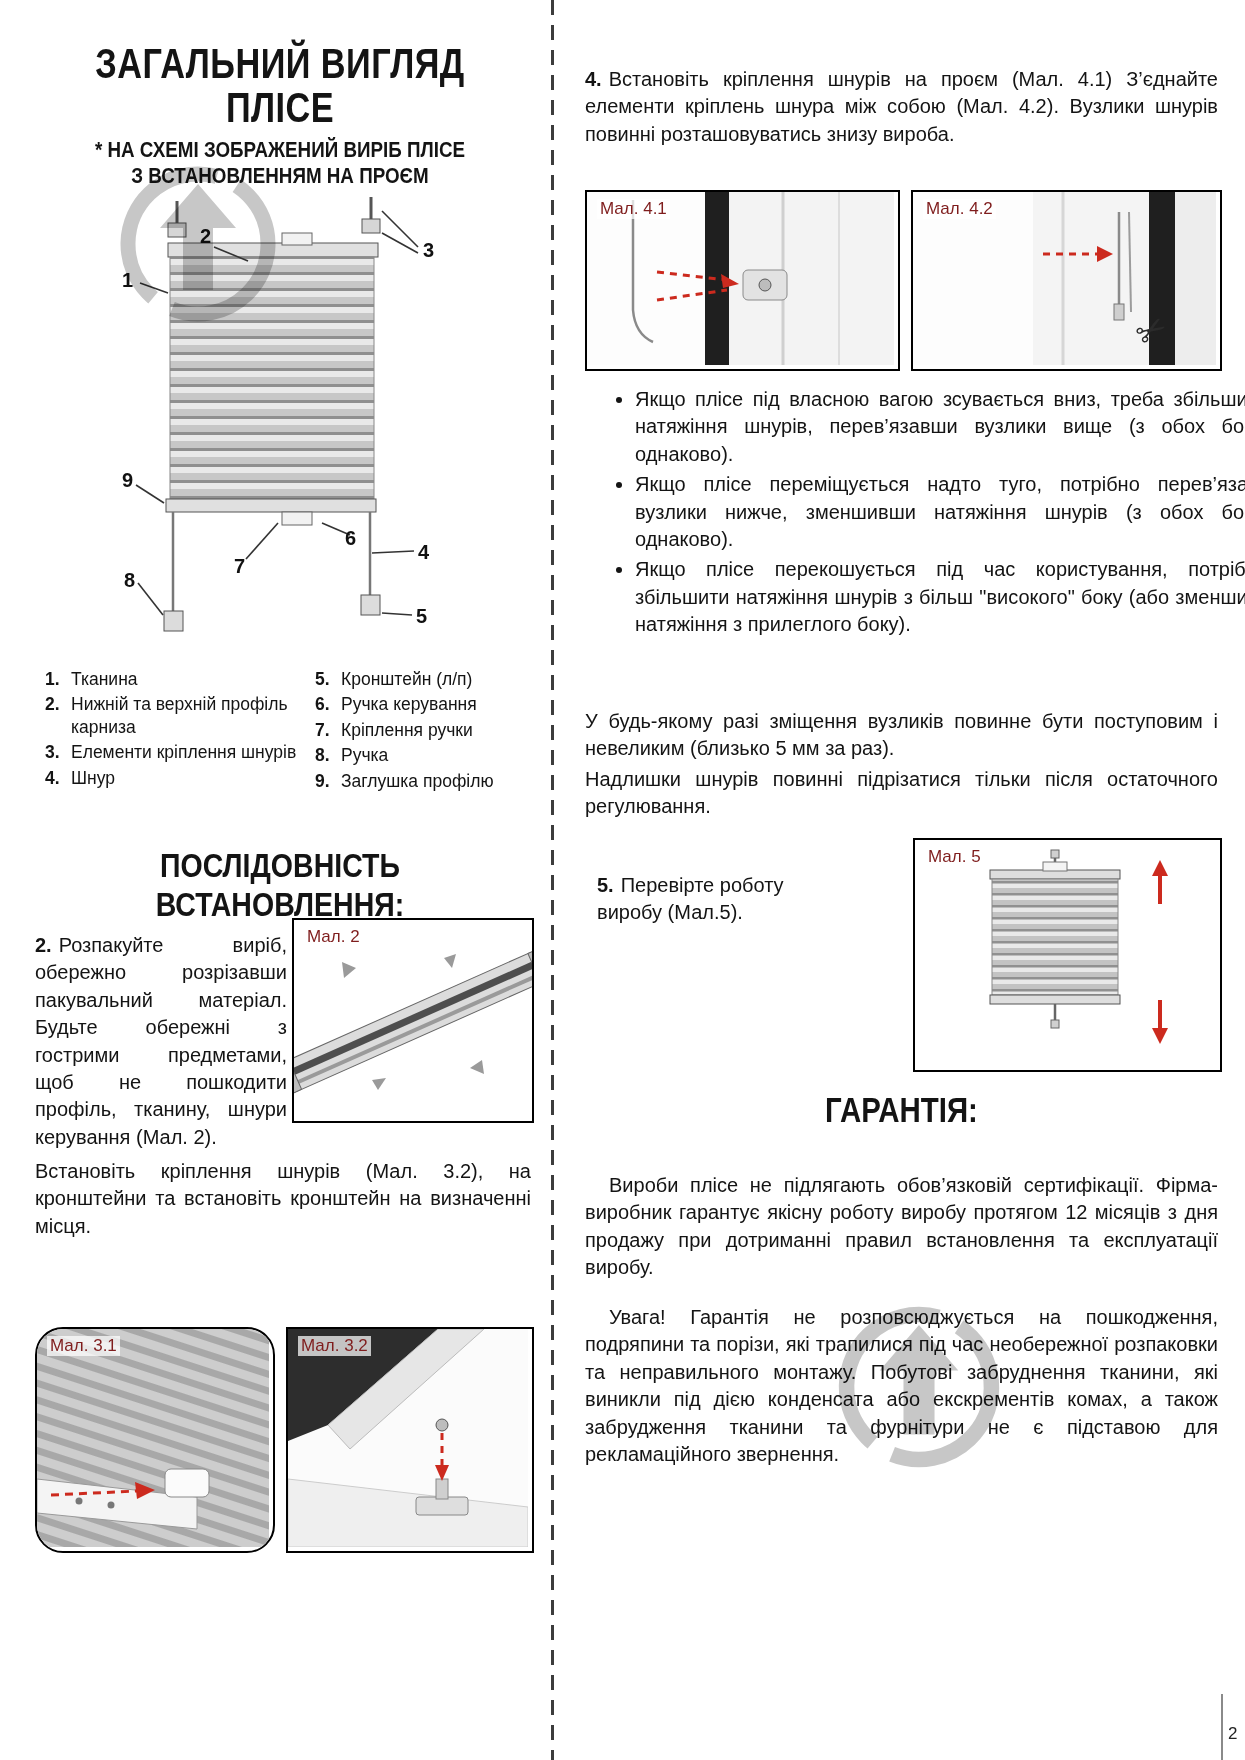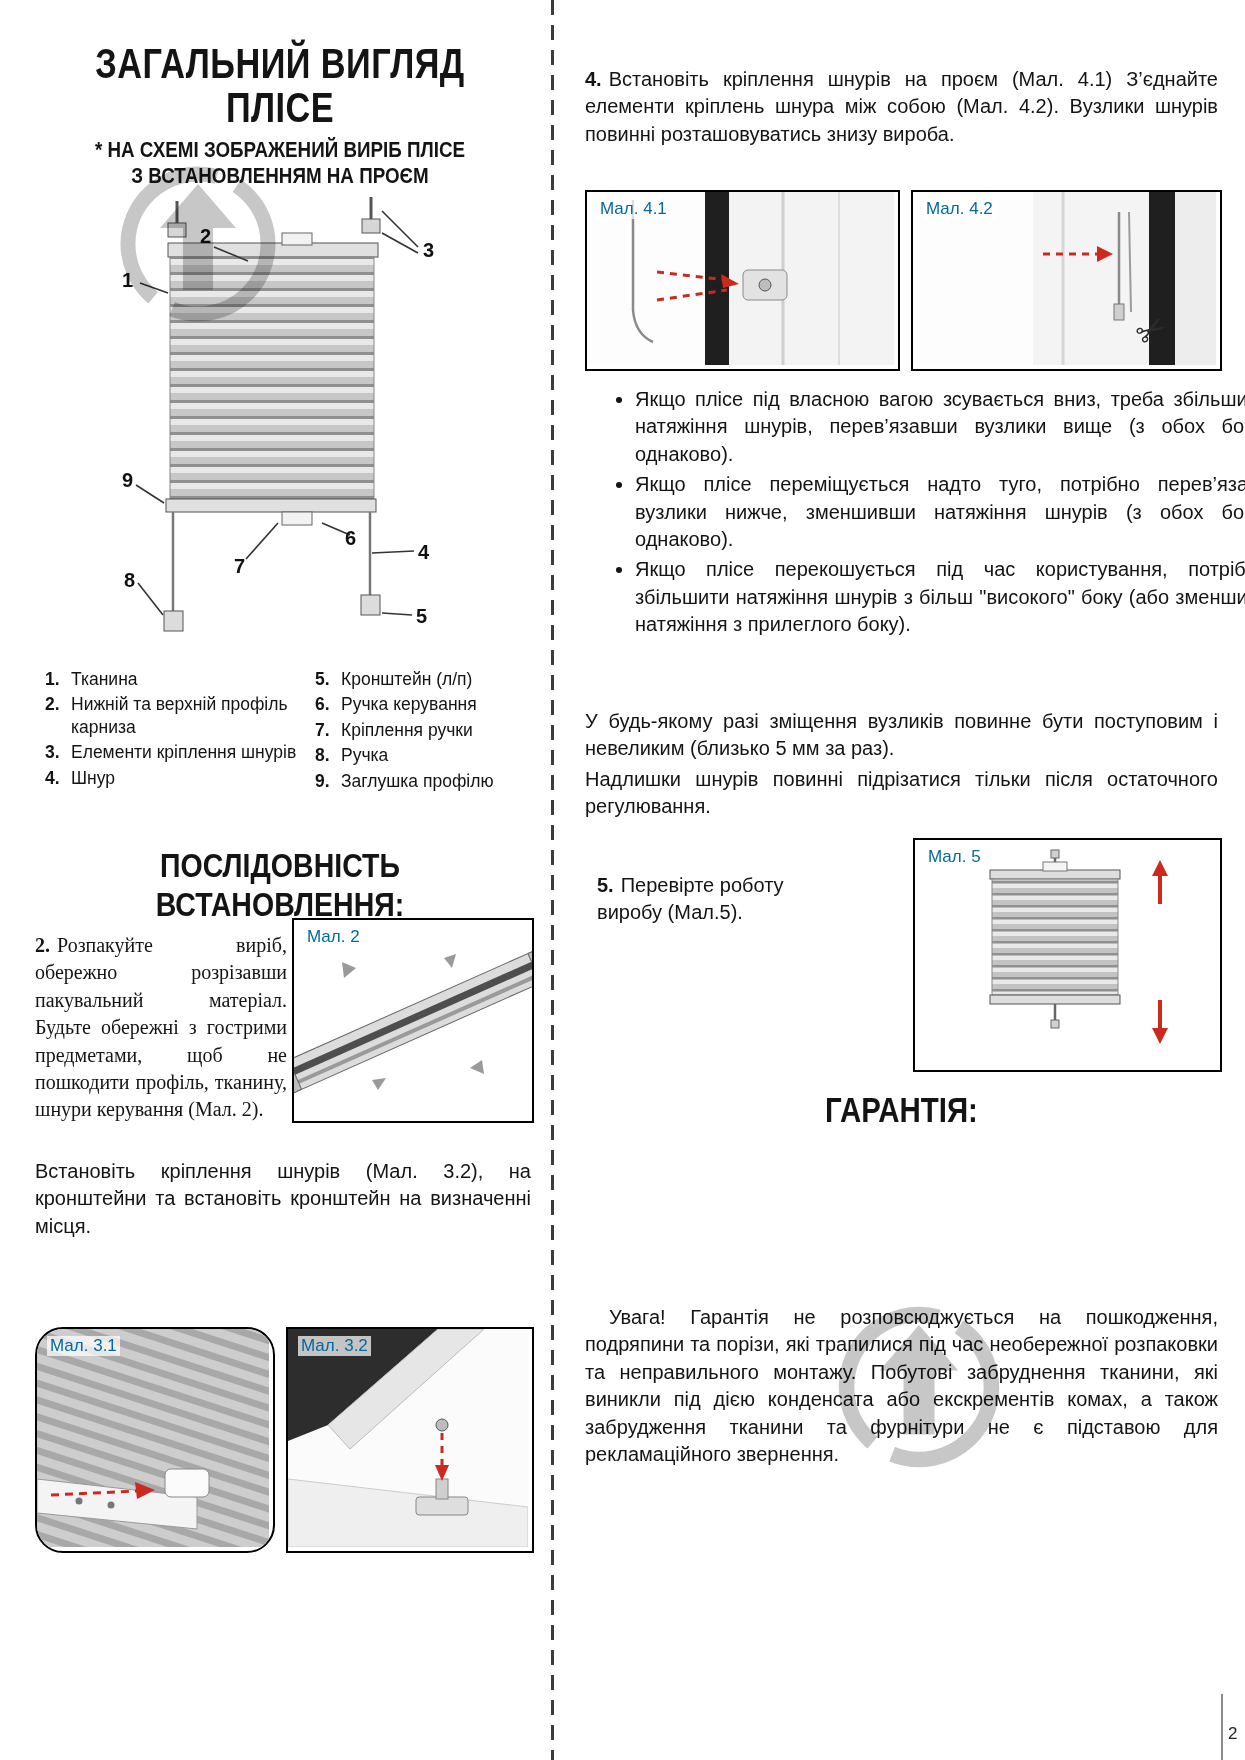--- a/index.html
+++ b/index.html
@@ -31,21 +31,21 @@
     font-weight:700; font-size:31px; transform:scale(.92,1.1); transform-origin:50% 0;
   }
   .war-title {
     position:absolute; left:585px; top:1090px; width:633px; text-align:center;
     font-weight:700; font-size:32px; transform:scale(.92,1.1); transform-origin:50% 0;
   }
 
   
   .para { font-size:20px; line-height:1.37; text-align:justify; }
   .stepnum { font-weight:700; margin-right:7px; }
-  .step2 { position:absolute; left:35px; top:912px; width:252px;font-family:Liberation Serif, serif; }
+  .step2 { position:absolute; left:35px; top:912px; width:252px; }
   .step3 { position:absolute; left:35px; top:1158px; width:496px; }
   .step4 { position:absolute; left:585px; top:46px; width:633px; }
   .notes { position:absolute; left:585px; top:708px; width:633px; }
   .notes p { margin:0 0 3px 0; }
   .step5 { position:absolute; left:585px; top:852px; width:250px; text-align:left;margin-left:12px; }
   .war-p1 { position:absolute; left:585px; top:1152px; width:633px; text-indent:24px; }
   .war-p2 { position:absolute; left:585px; top:1284px; width:633px; text-indent:24px; }
 
   ul.bullets { position:absolute; left:585px; top:386px; width:633px; margin:0; padding:0 0 0 50px; list-style:disc; }
   ul.bullets li { font-size:20px; line-height:1.37; text-align:justify; margin:0 0 3px 0; }
@@ -54,21 +54,21 @@
   .legend { position:absolute; top:668px; font-size:17.5px; line-height:1.28; }
   .lg1 { left:45px; width:266px; }
   .lg2 { left:315px; width:222px; }
   .legend .item { display:flex; margin-bottom:3px; }
   .legend .num { font-weight:700; flex:0 0 26px; }
   .legend .txt { flex:1; }
 
   
   .figbox { position:absolute; border:2px solid #000; background:#fff; overflow:hidden; }
   .figlabel {
-    position:absolute; top:7px; left:10px; z-index:3; font-size:17px; color:#0369a1;
+    position:absolute; top:7px; left:10px; z-index:3; font-size:17px; color:#7f1d1d;
     background:rgba(255,255,255,.72); padding:0 3px;
   }
   .fig2  { left:292px; top:918px;  width:238px; height:201px; }
   .fig31 { left:35px;  top:1327px; width:236px; height:222px;border-radius:28px; }
   .fig32 { left:286px; top:1327px; width:244px; height:222px; }
   .fig41 { left:585px; top:190px;  width:311px; height:177px; }
   .fig42 { left:911px; top:190px;  width:307px; height:177px; }
   .fig5  { left:913px; top:838px;  width:305px; height:230px; }
   .figbox svg { position:absolute; left:0; top:0; }
 
@@ -333,20 +333,21 @@
         <polygon points="245,20 237,36 253,36" fill="#cc2a1e"></polygon>
       </g>
       <g>
         <line x1="245" y1="160" x2="245" y2="192" stroke="#cc2a1e" stroke-width="4"></line>
         <polygon points="245,204 237,188 253,188" fill="#cc2a1e"></polygon>
       </g>
     </svg>
   </div>
 
   <div class="war-title">ГАРАНТІЯ:</div>
+  <p class="para war-p1">Вироби плісе не підлягають обов’язковій сертифікації. Фірма-виробник гарантує якісну роботу виробу протягом 12 місяців з дня продажу при дотриманні правил встановлення та експлуатації виробу.</p>
   <p class="para war-p2">Увага! Гарантія не розповсюджується на пошкодження, подряпини та порізи, які трапилися під час необережної розпаковки та неправильного монтажу. Побутові забруднення тканини, які виникли під дією конденсата або екскрементів комах, а також забрудження тканини та фурнітури не є підставою для рекламаційного звернення.</p>
 
   <svg class="wm wm1" width="172" height="172" viewBox="0 0 172 172">
     <circle cx="86" cy="86" r="70" fill="none" stroke="#8f8f8f" stroke-width="15" stroke-dasharray="190 22" transform="rotate(-44 86 86)"></circle>
     <polygon points="86,26 124,70 101,70 101,132 71,132 71,70 48,70" fill="#8f8f8f"></polygon>
   </svg>
   <svg class="wm wm2" width="178" height="178" viewBox="0 0 172 172">
     <circle cx="86" cy="86" r="70" fill="none" stroke="#8f8f8f" stroke-width="15" stroke-dasharray="190 22" transform="rotate(-44 86 86)"></circle>
     <polygon points="86,26 124,70 101,70 101,132 71,132 71,70 48,70" fill="#8f8f8f"></polygon>
   </svg>

